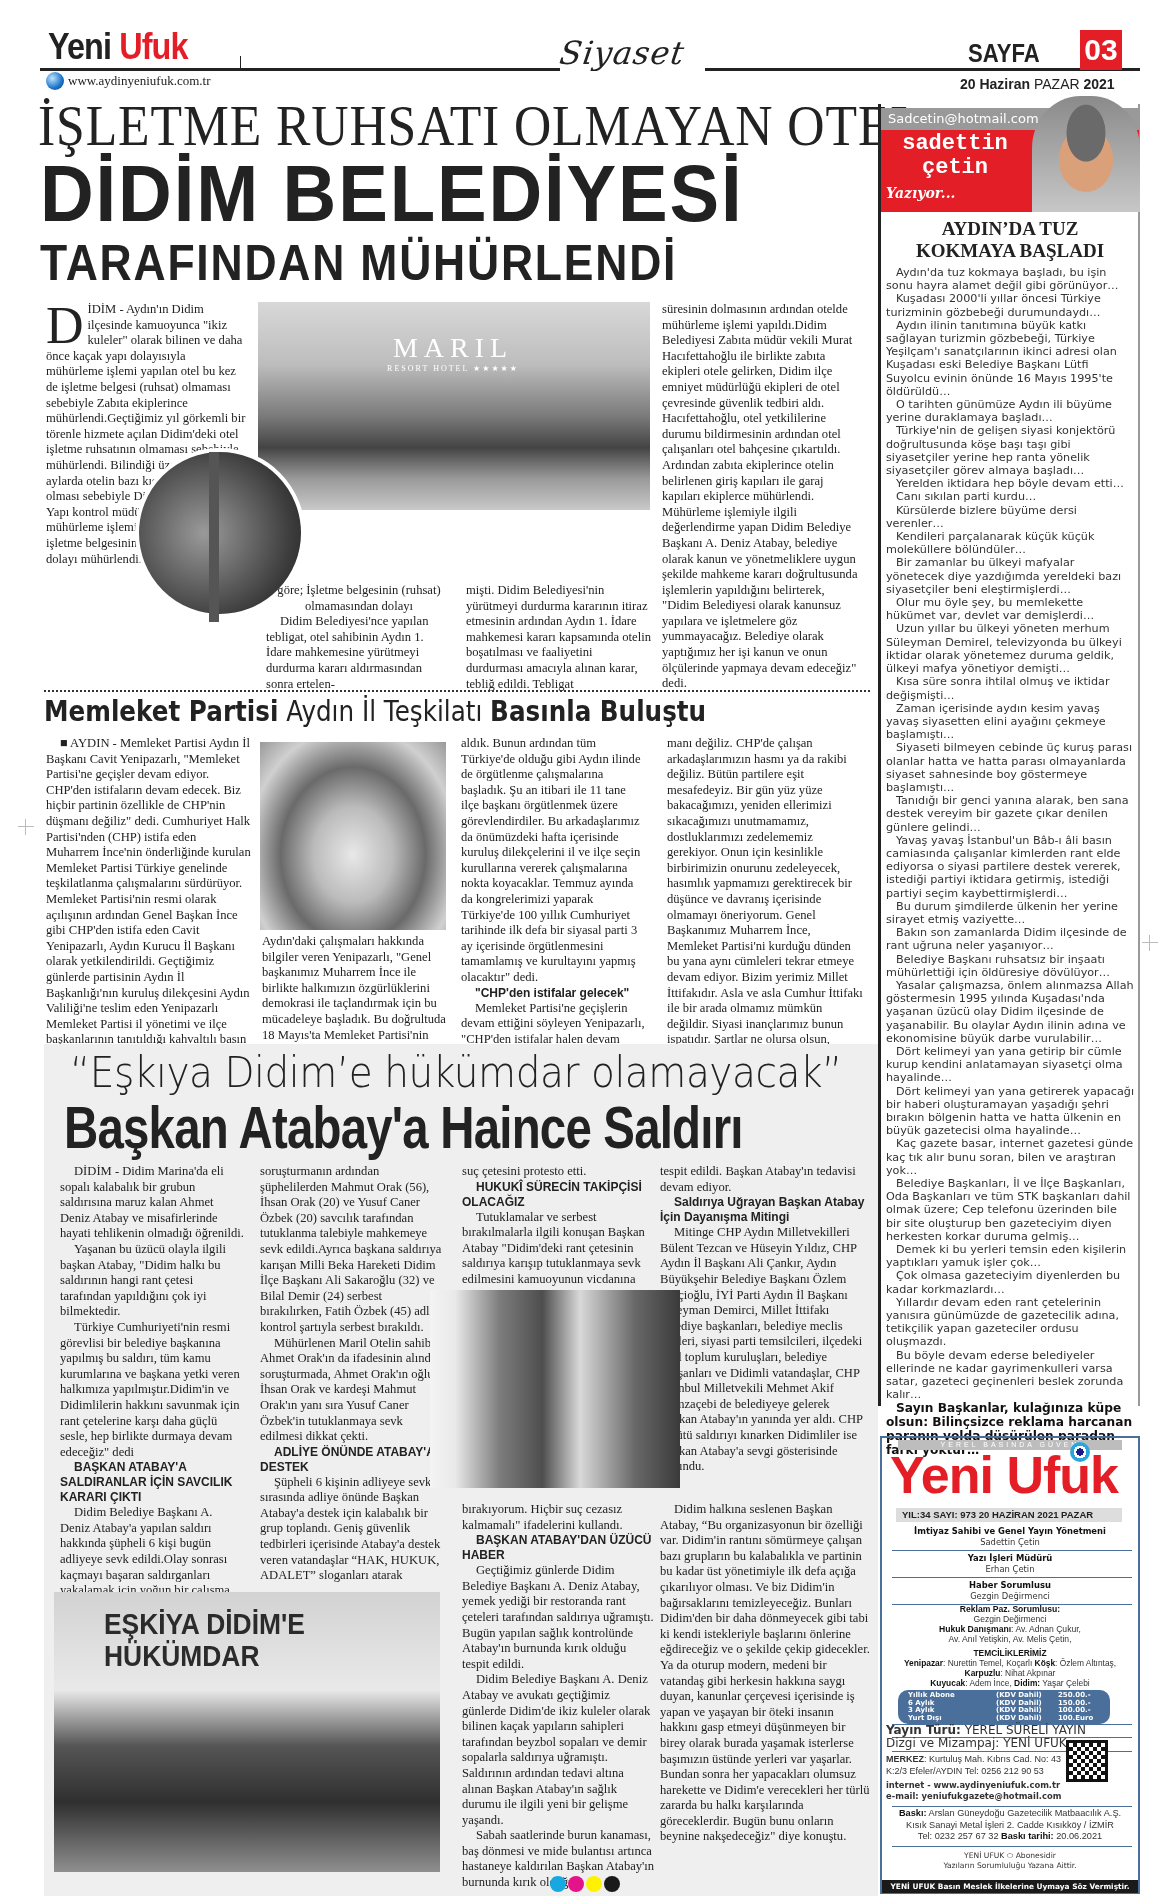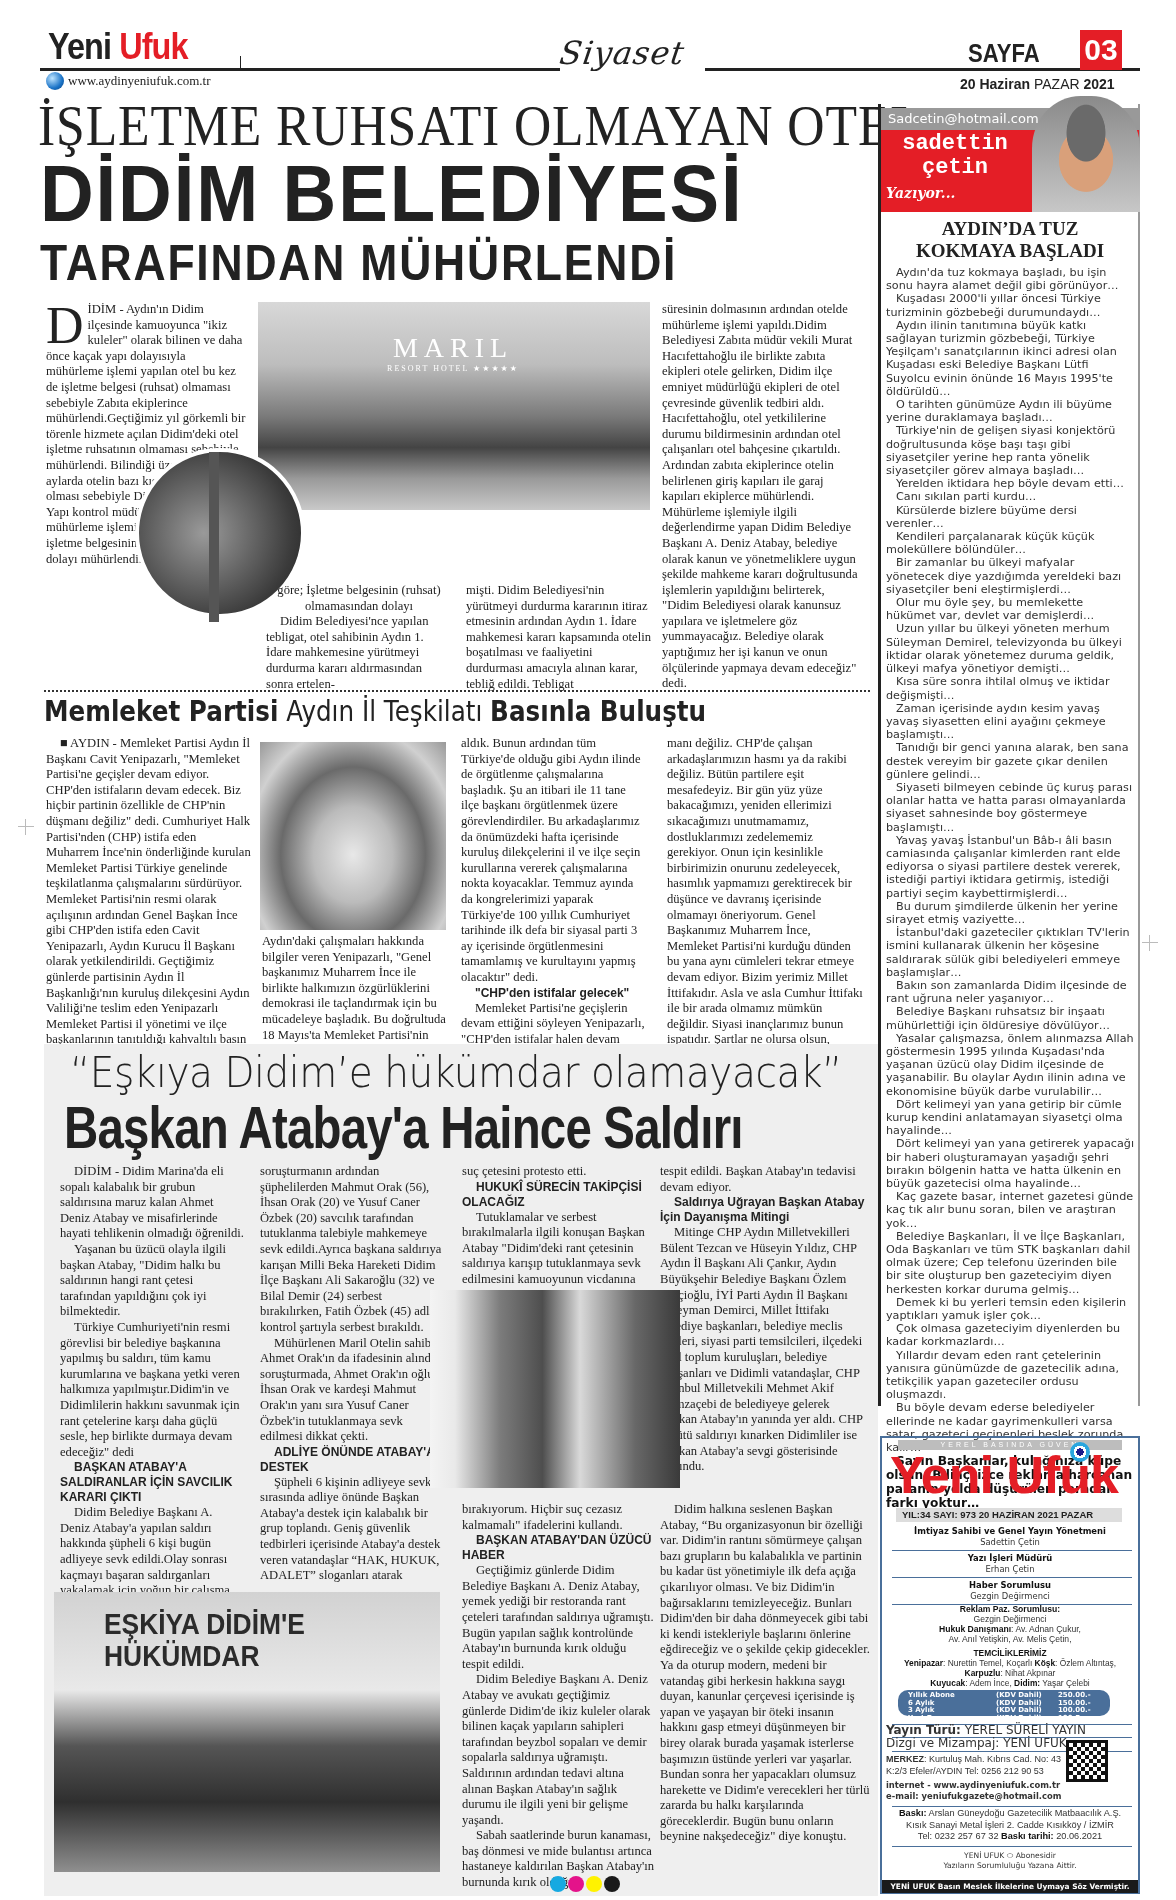--- a/index.html
+++ b/index.html
@@ -220,25 +220,24 @@
     <p>Türkiye'nin de gelişen siyasi konjektörü doğrultusunda köşe başı taşı gibi siyasetçiler yerine hep ranta yönelik siyasetçiler görev almaya başladı…</p>
     <p>Yerelden iktidara hep böyle devam etti…</p>
     <p>Canı sıkılan parti kurdu…</p>
     <p>Kürsülerde bizlere büyüme dersi verenler…</p>
     <p>Kendileri parçalanarak küçük küçük moleküllere bölündüler…</p>
     <p>Bir zamanlar bu ülkeyi mafyalar yönetecek diye yazdığımda yereldeki bazı siyasetçiler beni eleştirmişlerdi…</p>
     <p>Olur mu öyle şey, bu memlekette hükümet var, devlet var demişlerdi…</p>
     <p>Uzun yıllar bu ülkeyi yöneten merhum Süleyman Demirel, televizyonda bu ülkeyi iktidar olarak yönetemez duruma geldik, ülkeyi mafya yönetiyor demişti…</p>
     <p>Kısa süre sonra ihtilal olmuş ve iktidar değişmişti…</p>
     <p>Zaman içerisinde aydın kesim yavaş yavaş siyasetten elini ayağını çekmeye başlamıştı…</p>
+    <p>Siyaseti bilmeyen cebinde üç kuruş parası olanlar hatta ve hatta parası olmayanlarda siyaset sahnesinde boy göstermeye başlamıştı…</p>
     <p>Tanıdığı bir genci yanına alarak, ben sana destek vereyim bir gazete çıkar denilen günlere gelindi…</p>
-    <p>Siyaseti bilmeyen cebinde üç kuruş parası olanlar hatta ve hatta parası olmayanlarda siyaset sahnesinde boy göstermeye başlamıştı…</p>
     <p>Yavaş yavaş İstanbul'un Bâb-ı âli basın camiasında çalışanlar kimlerden rant elde ediyorsa o siyasi partilere destek vererek, istediği partiyi iktidara getirmiş, istediği partiyi seçim kaybettirmişlerdi…</p>
     <p>Bu durum şimdilerde ülkenin her yerine sirayet etmiş vaziyette…</p>
-    <p>İstanbul'daki gazeteciler çıktıkları TV'lerin ismini kullanarak ülkenin her köşesine saldırarak sülük gibi belediyeleri emmeye başlamışlar…</p>
     <p>Bakın son zamanlarda Didim ilçesinde de rant uğruna neler yaşanıyor…</p>
     <p>Belediye Başkanı ruhsatsız bir inşaatı mühürlettiği için öldüresiye dövülüyor…</p>
     <p>Yasalar çalışmazsa, önlem alınmazsa Allah göstermesin 1995 yılında Kuşadası'nda yaşanan üzücü olay Didim ilçesinde de yaşanabilir. Bu olaylar Aydın ilinin adına ve ekonomisine büyük darbe vurulabilir…</p>
     <p>Dört kelimeyi yan yana getirip bir cümle kurup kendini anlatamayan siyasetçi olma hayalinde…</p>
     <p>Dört kelimeyi yan yana getirerek yapacağı bir haberi oluşturamayan yaşadığı şehri bırakın bölgenin hatta ve hatta ülkenin en büyük gazetecisi olma hayalinde…</p>
     <p>Kaç gazete basar, internet gazetesi günde kaç tık alır bunu soran, bilen ve araştıran yok…</p>
     <p>Belediye Başkanları, İl ve İlçe Başkanları, Oda Başkanları ve tüm STK başkanları dahil olmak üzere; Cep telefonu üzerinden bile bir site oluşturup ben gazeteciyim diyen herkesten korkar duruma gelmiş…</p>
     <p>Demek ki bu yerleri temsin eden kişilerin yaptıkları yamuk işler çok…</p>
     <p>Çok olmasa gazeteciyim diyenlerden bu kadar korkmazlardı…</p>
     <p>Yıllardır devam eden rant çetelerinin yanısıra günümüzde de gazetecilik adına, tetikçilik yapan gazeteciler ordusu oluşmazdı.</p>
@@ -257,21 +256,21 @@
 <div class="imp-row" style="top:1553px"><b>Yazı İşleri Müdürü</b><br><span>Erhan Çetin</span></div>
 <div class="imp-rule" style="top:1577px"></div>
 <div class="imp-row" style="top:1580px"><b>Haber Sorumlusu</b><br><span>Gezgin Değirmenci</span></div>
 <div class="imp-rule" style="top:1604px"></div>
 <div class="imp-row" style="top: 1604px; font-family: &quot;Liberation Sans&quot;, sans-serif; font-size: 8.6px; line-height: 10px;"><b>Reklam Paz. Sorumlusu:</b><br><span>Gezgin Değirmenci</span><br><b>Hukuk Danışmanı</b><span>: Av. Adnan Çukur,</span><br><span>Av. Anıl Yetişkin, Av. Melis Çetin,</span></div>
 
 <div class="imp-row" id="reps" style="top: 1648px; font-family: &quot;Liberation Sans&quot;, sans-serif; font-size: 8.4px; line-height: 10px; display: block;"><b>TEMCİLİKLERİMİZ</b><br><b>Yenipazar</b><span>: Nurettin Temel, Koçarlı </span><b>Köşk</b><span>: Özlem Altıntaş,</span><br><b>Karpuzlu</b><span>: Nihat Akpınar</span><br><b>Kuyucak</b><span>: Adem İnce, </span><b>Didim:</b><span> Yaşar Çelebi</span></div>
 
 <div class="imp-rule" style="top:1620px;opacity:0"></div>
 
-<div id="imp-prices" class="abs" style="top: 1690px; height: 26px; font-size: 7px;">
+<div id="imp-prices" class="abs" style="top: 1690px; height: 34px; font-size: 7px;">
     <div class="pr" style="line-height: 7.6px;">
       <span>Yıllık Abone</span>
       <span>(KDV Dahil)</span>
       <span>250.00.-</span>
     </div>
     <div class="pr" style="line-height: 7.6px;">
       <span>6 Aylık</span>
       <span>(KDV Dahil)</span>
       <span>150.00.-</span>
     </div>

